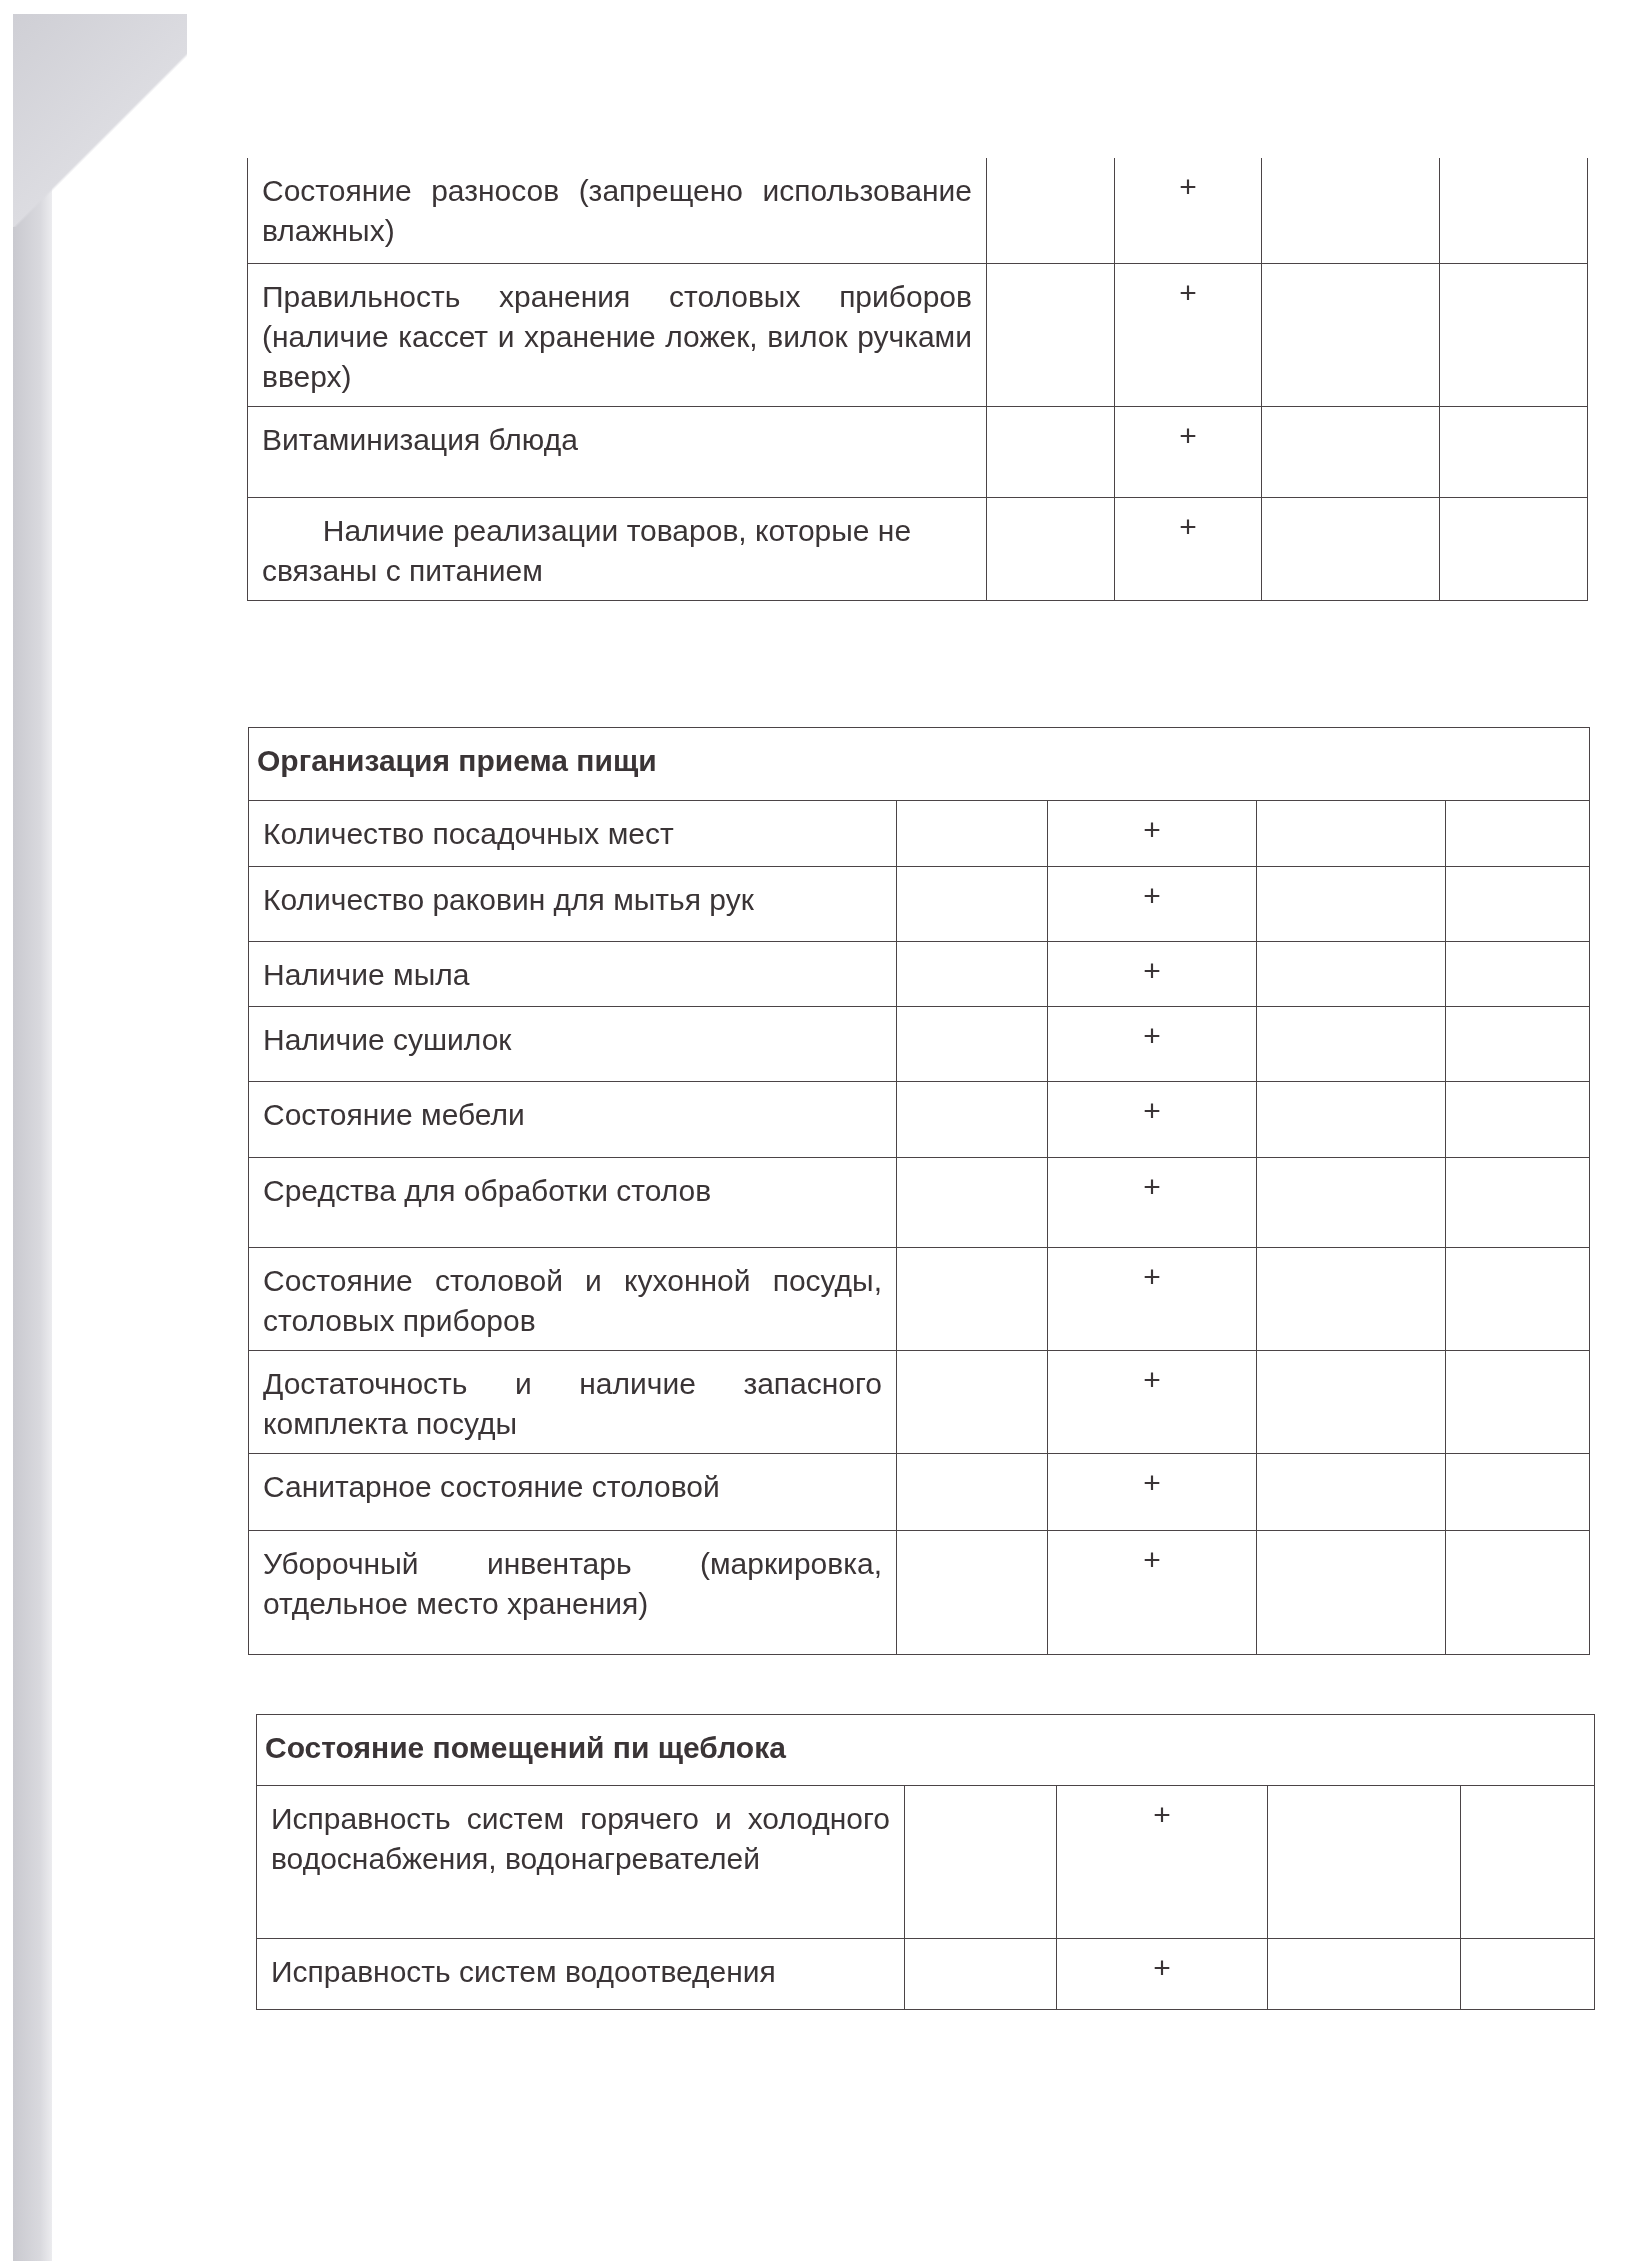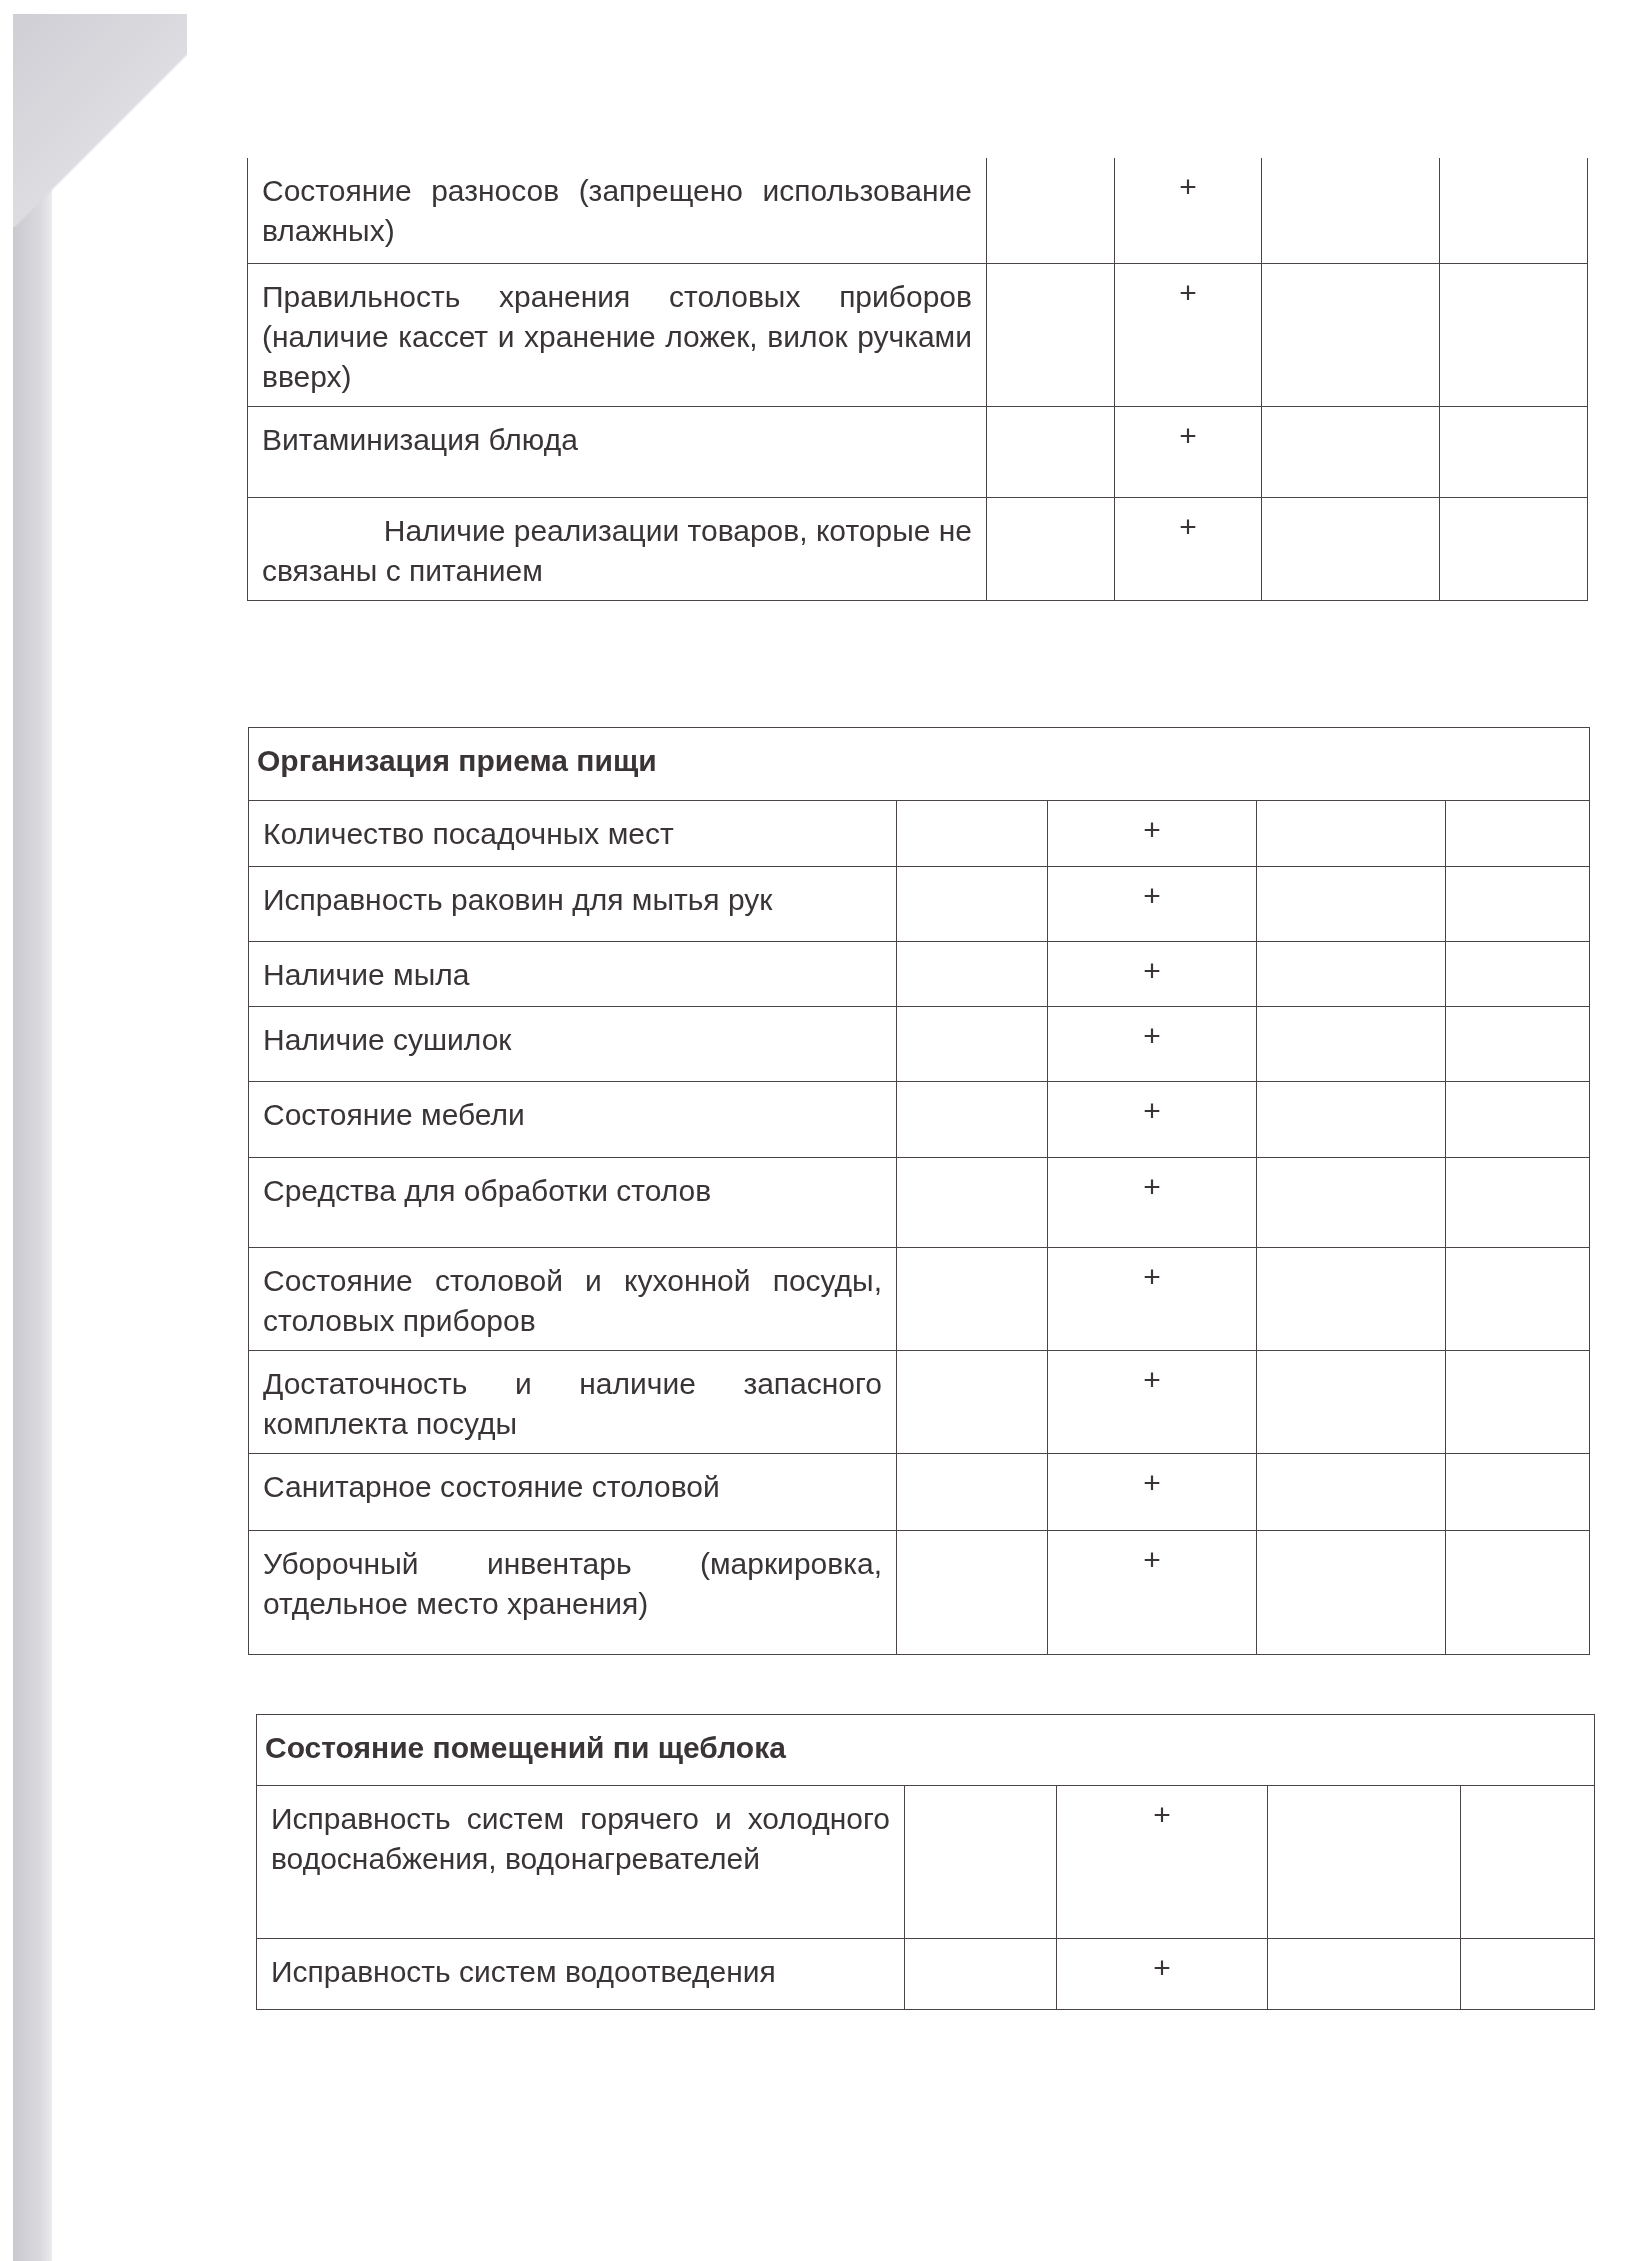--- a/index.html
+++ b/index.html
@@ -71,21 +71,21 @@
         <td class="mark"></td>
       </tr>
       <tr style="height:91px">
         <td class="label">Витаминизация блюда</td>
         <td class="mark"></td>
         <td class="mark">+</td>
         <td class="mark"></td>
         <td class="mark"></td>
       </tr>
       <tr style="height:100px">
-        <td class="label" style="text-align:right">Наличие реализации товаров, которые не связаны с питанием</td>
+        <td class="label" style="text-align:center">Наличие реализации товаров, которые не связаны с питанием</td>
         <td class="mark"></td>
         <td class="mark">+</td>
         <td class="mark"></td>
         <td class="mark"></td>
       </tr>
     </tbody>
   </table>
 
   <table class="block" id="b2">
     <colgroup>
@@ -100,21 +100,21 @@
         <td class="section" colspan="5">Организация приема пищи</td>
       </tr>
       <tr style="height:66px">
         <td class="label">Количество посадочных мест</td>
         <td class="mark"></td>
         <td class="mark">+</td>
         <td class="mark"></td>
         <td class="mark"></td>
       </tr>
       <tr style="height:75px">
-        <td class="label">Исправность раковин для мытья рук</td>
+        <td class="label">Количество раковин для мытья рук</td>
         <td class="mark"></td>
         <td class="mark">+</td>
         <td class="mark"></td>
         <td class="mark"></td>
       </tr>
       <tr style="height:65px">
         <td class="label">Наличие мыла</td>
         <td class="mark"></td>
         <td class="mark">+</td>
         <td class="mark"></td>

